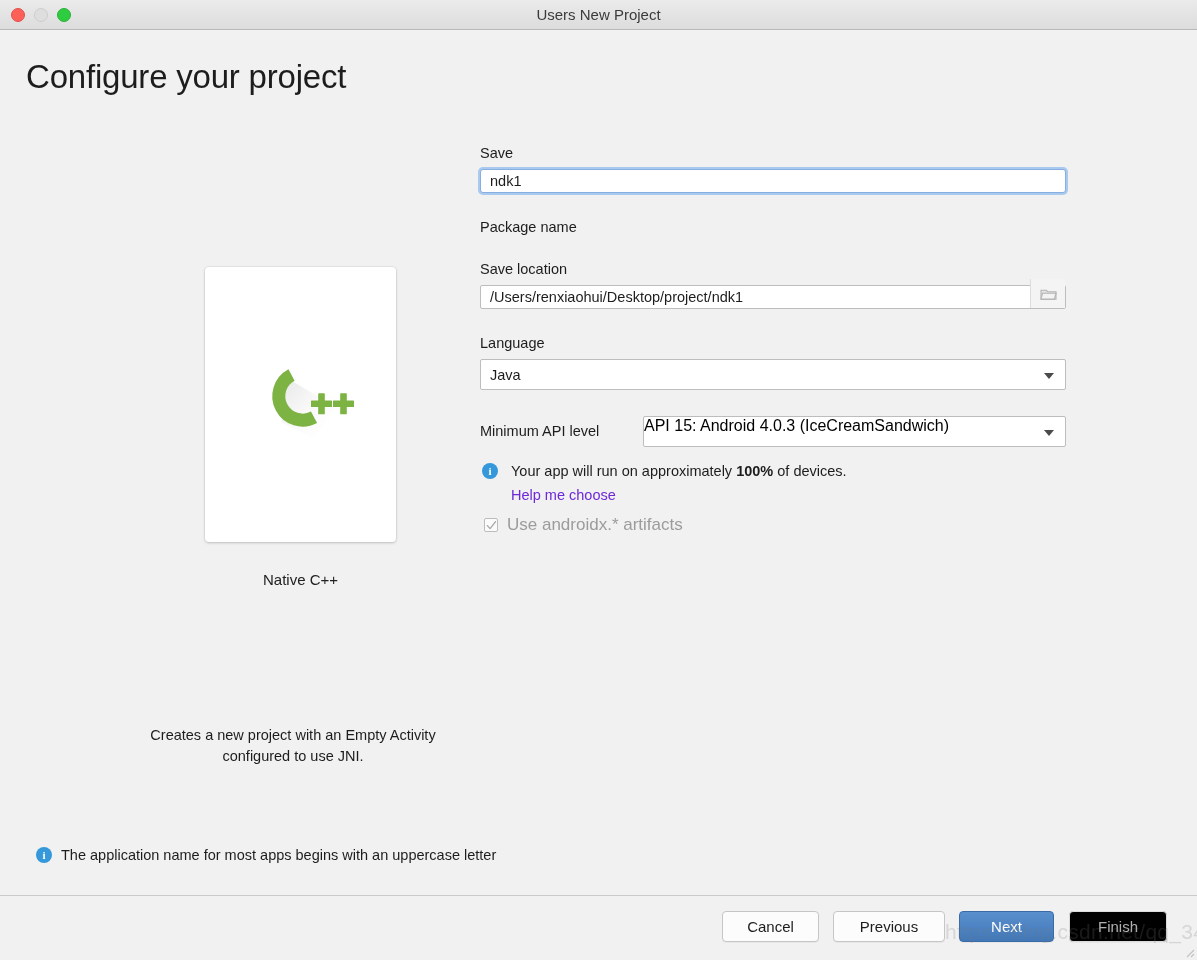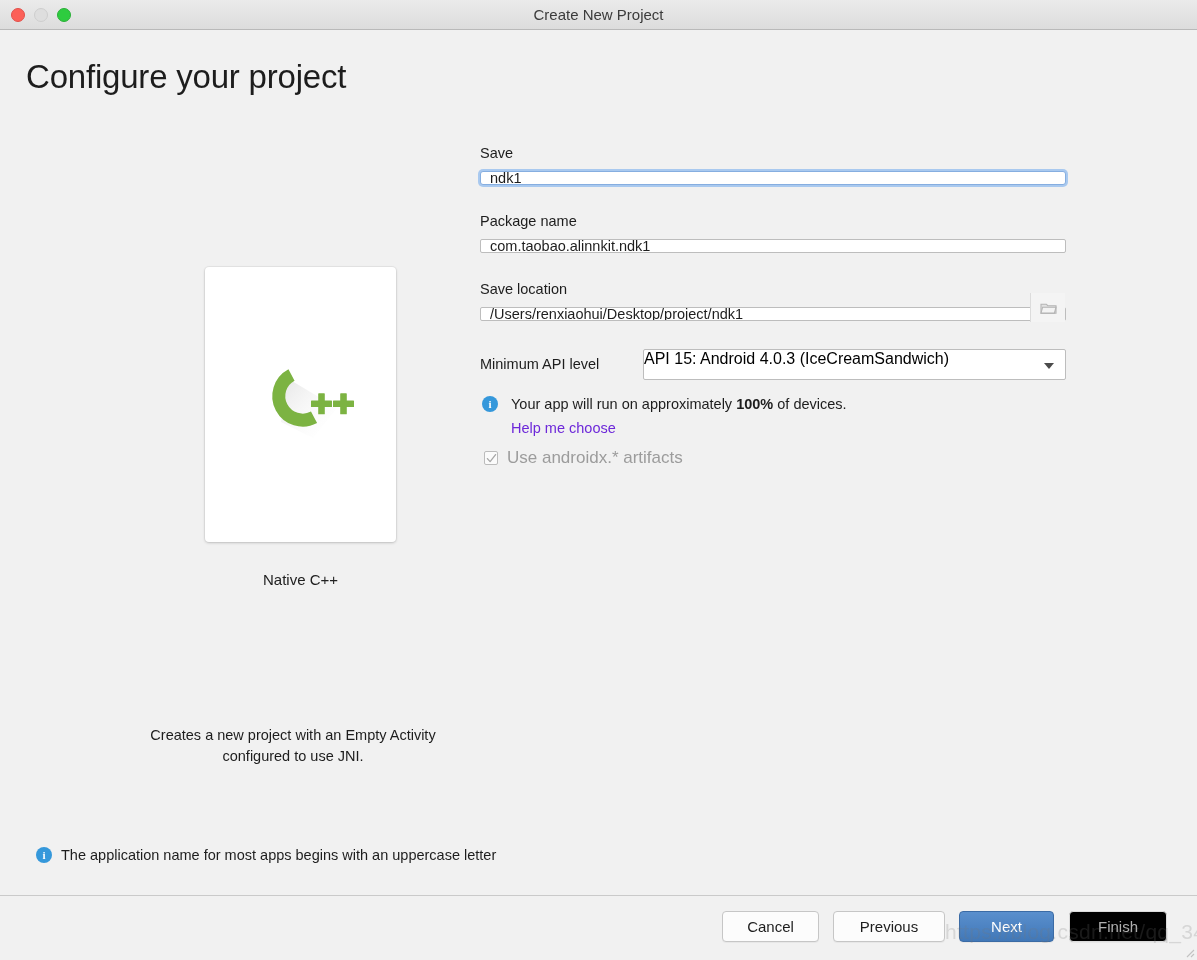--- a/index.html
+++ b/index.html
@@ -118,21 +118,21 @@
     color: #1d1d1d;
     margin-bottom: 8px;
   }
   .field {
     position: relative;
     margin-bottom: 26px;
   }
   .text-input {
     box-sizing: border-box;
     width: 586px;
-    height: 14px;
+    height: 24px;
     background: #ffffff;
     border: 1px solid #bdbdbd;
     border-radius: 2px;
     font-family: "Liberation Sans", sans-serif;
     font-size: 14.5px;
     color: #1d1d1d;
     padding: 4px 9px;
     outline: none;
   }
   .text-input.focused {
@@ -325,21 +325,21 @@
 </style>
 </head>
 <body>
 
 <div id="app">
 
   <div class="titlebar">
     <div class="traffic close"></div>
     <div class="traffic min"></div>
     <div class="traffic zoom"></div>
-    <div class="titlebar-title">Create New Project</div>
+    <div class="titlebar-title">Users New Project</div>
   </div>
 
   <div class="content">
 
     <div class="page-title">Configure your project</div>
 
     <div class="preview-col">
       <div class="template-card">
         <svg class="cpp-logo" viewBox="0 0 120 90">
           <defs>
@@ -369,34 +369,40 @@
 
     <div class="form-col">
 
       <div class="field">
         <div class="field-label">Save</div>
         <input class="text-input focused" type="text" value="ndk1" style="">
       </div>
 
       <div class="field">
         <div class="field-label">Package name</div>
-        <input class="text-input" type="text" value="com.taobao.alinnkit.ndk1" style="">
       </div>
 
       <div class="field">
         <div class="field-label">Save location</div>
         <input class="text-input with-btn" type="text" value="/Users/renxiaohui/Desktop/project/ndk1" style="">
         <div class="folder-btn">
           <svg width="17" height="14" viewBox="0 0 17 14">
             <path d="M1 3.2 h5.4 l1.3 1.5 H16 v7.6 H1 Z" fill="#e2e2e2" stroke="#b4b4b4" stroke-width="1.1"></path>
             <path d="M2.6 6.2 H16 l-1.6 5.9 H1 Z" fill="#f3f3f3" stroke="#b4b4b4" stroke-width="1.1"></path>
           </svg>
         </div>
       </div>
 
+      <div class="field">
+        <div class="field-label">Language</div>
+        <div class="select-wrap">
+          <span class="sel-text">Java</span>
+          <span class="caret"></span>
+        </div>
+      </div>
 
       <div class="api-row">
         <div class="api-label">Minimum API level</div>
         <div class="api-select">
           <span class="sel-text">API 15: Android 4.0.3 (IceCreamSandwich)</span>
           <span class="caret"></span>
         </div>
       </div>
 
       <div class="info-line">

